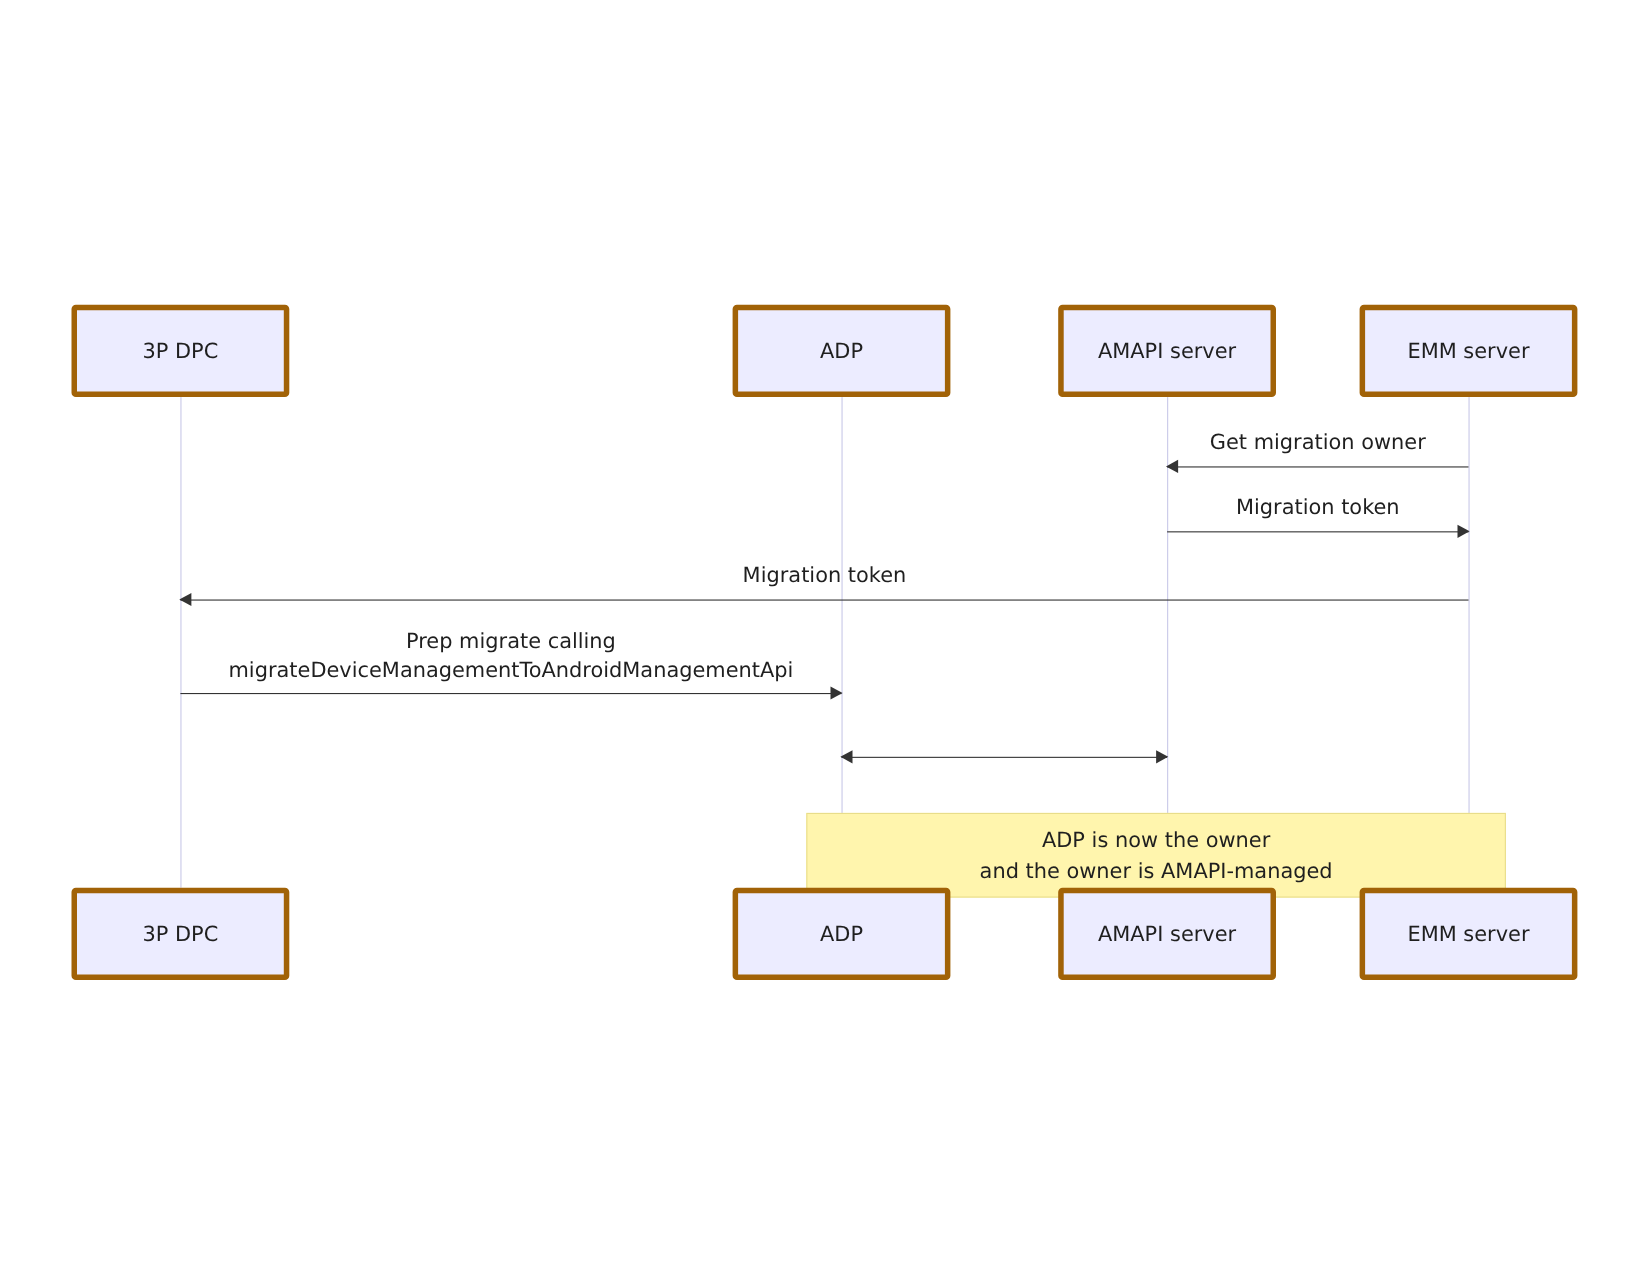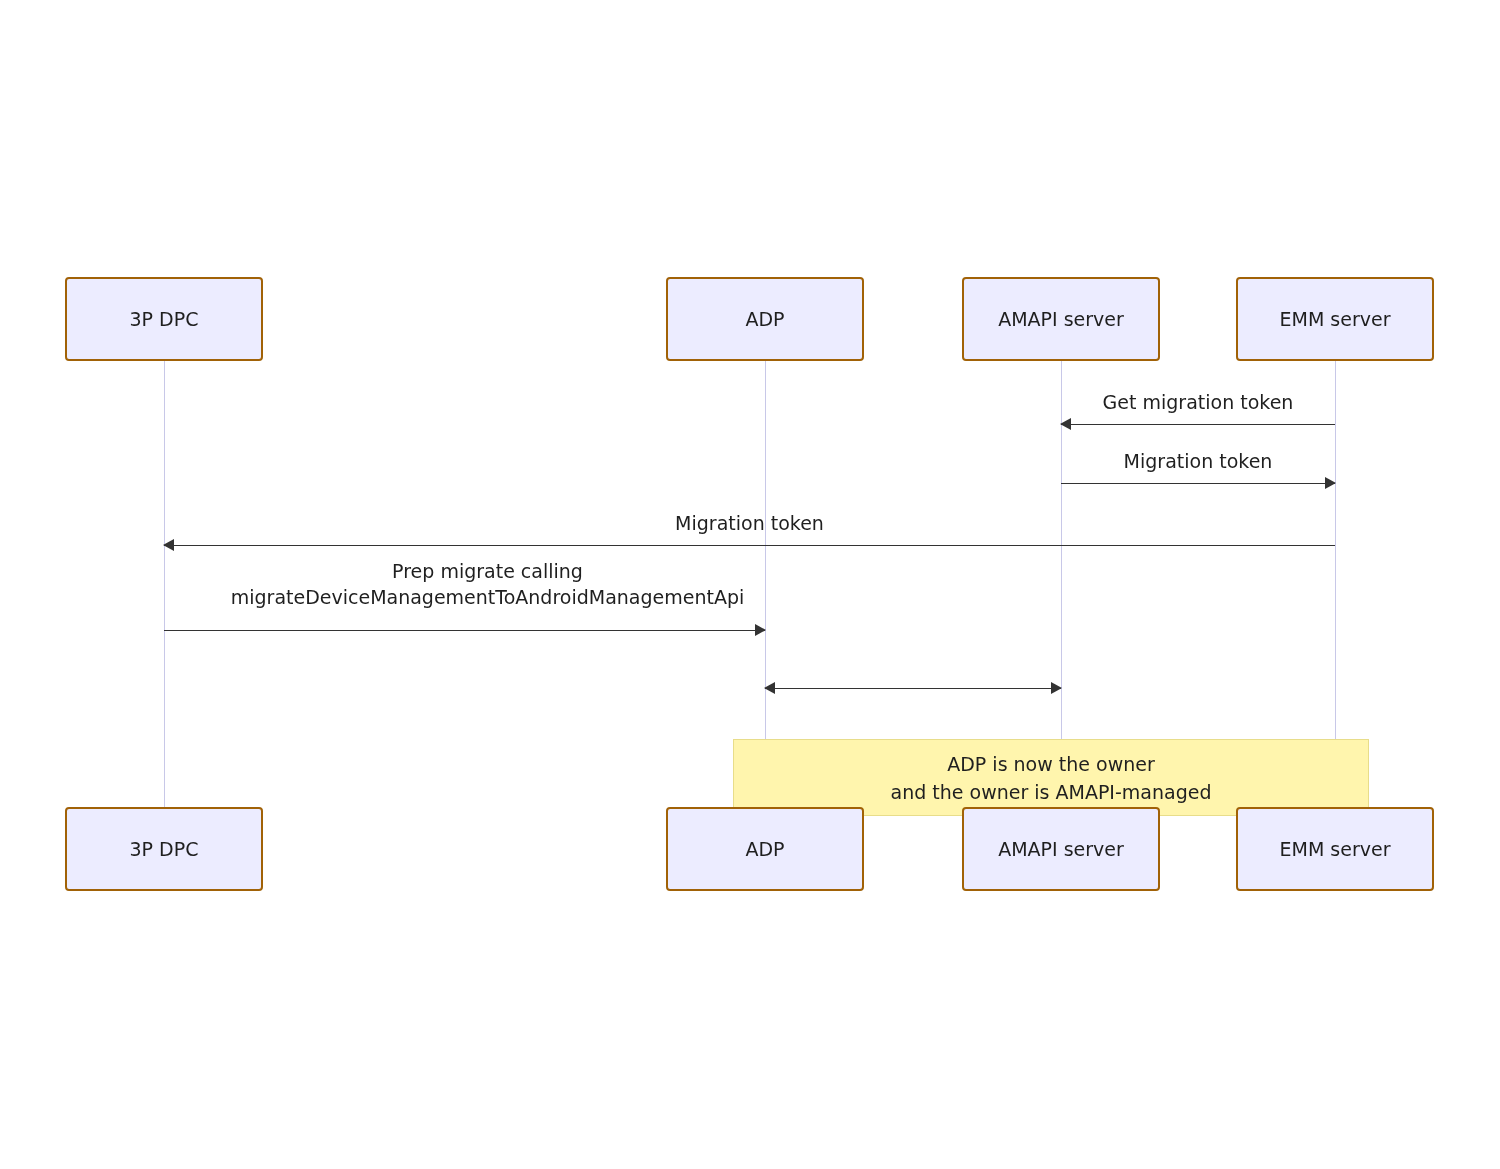--- a/index.html
+++ b/index.html
@@ -14,21 +14,21 @@
     position: relative;
     width: 1500px;
     height: 1169px;
     background: #ffffff;
     overflow: hidden;
   }
   .actor-box {
     position: absolute;
     box-sizing: border-box;
     background: #ececff;
-    border: 2px solid #a16207;
+    border: 5px solid #a16207;
     border-radius: 4px;
     display: flex;
     align-items: center;
     justify-content: center;
     font-size: 19px;
     color: #1f1f1f;
   }
   .lifeline {
     position: absolute;
     width: 1px;
@@ -102,39 +102,39 @@
   </div>
   <div class="actor-box" style="left:1236px; top:277px; width:198px; height:84px;">
     <span>EMM server</span>
   </div>
 
   <div class="lifeline" style="left:164px; top:361px; height:446px;"></div>
   <div class="lifeline" style="left:765px; top:361px; height:446px;"></div>
   <div class="lifeline" style="left:1061px; top:361px; height:446px;"></div>
   <div class="lifeline" style="left:1335px; top:361px; height:446px;"></div>
 
-  <div class="msg-label" style="left:1061px; top:389px; width:274px;">Get migration token</div>
+  <div class="msg-label" style="left:1061px; top:389px; width:274px;">Get migration owner</div>
   <div class="msg" style="left:1061px; top:424px; width:274px;">
     <div class="line"></div>
     <div class="head left"></div>
   </div>
 
   <div class="msg-label" style="left:1061px; top:448px; width:274px;">Migration token</div>
   <div class="msg" style="left:1061px; top:483px; width:274px;">
     <div class="line"></div>
     <div class="head right"></div>
   </div>
 
   <div class="msg-label" style="left:164px; top:510px; width:1171px;">Migration token</div>
   <div class="msg" style="left:164px; top:545px; width:1171px;">
     <div class="line"></div>
     <div class="head left"></div>
   </div>
 
-  <div class="msg-label" style="left:164px; top:558px; width:601px;padding-left:23px;">Prep migrate calling
+  <div class="msg-label" style="left:164px; top:570px; width:601px;">Prep migrate calling
 migrateDeviceManagementToAndroidManagementApi</div>
   <div class="msg" style="left:164px; top:630px; width:601px;">
     <div class="line"></div>
     <div class="head right"></div>
   </div>
 
   <div class="msg" style="left:765px; top:688px; width:296px;">
     <div class="line"></div>
     <div class="head left"></div>
     <div class="head right"></div>

